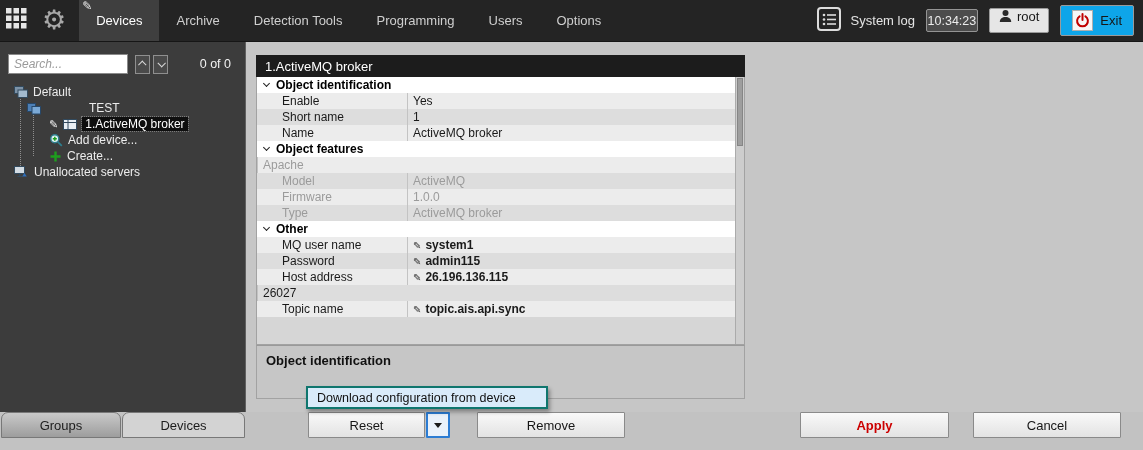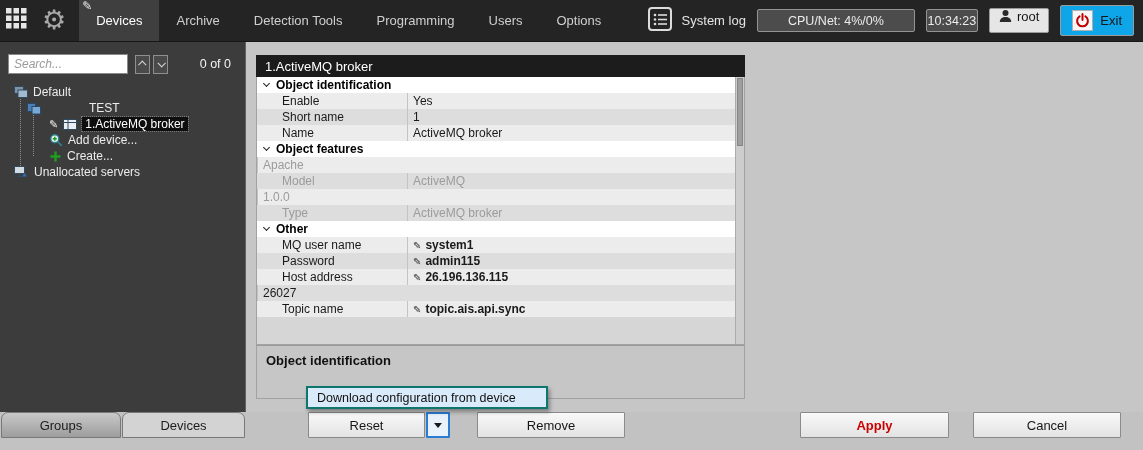--- a/index.html
+++ b/index.html
@@ -151,21 +151,20 @@
           <circle cx="8" cy="9" r="1.3" fill="#dcdcdc"></circle>
             <line x1="11" y1="9" x2="20" y2="9" stroke="#dcdcdc" stroke-width="1.6"></line>
           <circle cx="8" cy="13.5" r="1.3" fill="#dcdcdc"></circle>
             <line x1="11" y1="13.5" x2="20" y2="13.5" stroke="#dcdcdc" stroke-width="1.6"></line>
           <circle cx="8" cy="18" r="1.3" fill="#dcdcdc"></circle>
             <line x1="11" y1="18" x2="20" y2="18" stroke="#dcdcdc" stroke-width="1.6"></line>
         </svg>
       </span>
       <span class="syslog-label">System log</span>
     </div>
-    <div class="badge-dark cpu">CPU/Net: 4%/0%</div>
     <div class="badge-dark clock">10:34:23</div>
     <div class="badge-light">
       <span>
         <svg width="13" height="14" viewBox="0 0 13 14">
           <circle cx="6.5" cy="4" r="3" fill="#2a2a2a"></circle>
           <path d="M0.8 13 C0.8 9.5 3.3 8 6.5 8 C9.7 8 12.2 9.5 12.2 13 Z" fill="#2a2a2a"></path>
         </svg>
       </span>
       <span>root</span>
     </div>
@@ -292,20 +291,21 @@
               <span>Apache</span>
             </span>
           </div>
           <div class="row data-row alt disabled">
             <span class="cell-label">Model</span>
             <span class="cell-value">
               <span>ActiveMQ</span>
             </span>
           </div>
           <div class="row data-row disabled">
+            <span class="cell-label">Firmware</span>
             <span class="cell-value">
               <span>1.0.0</span>
             </span>
           </div>
           <div class="row data-row alt disabled">
             <span class="cell-label">Type</span>
             <span class="cell-value">
               <span>ActiveMQ broker</span>
             </span>
           </div>

